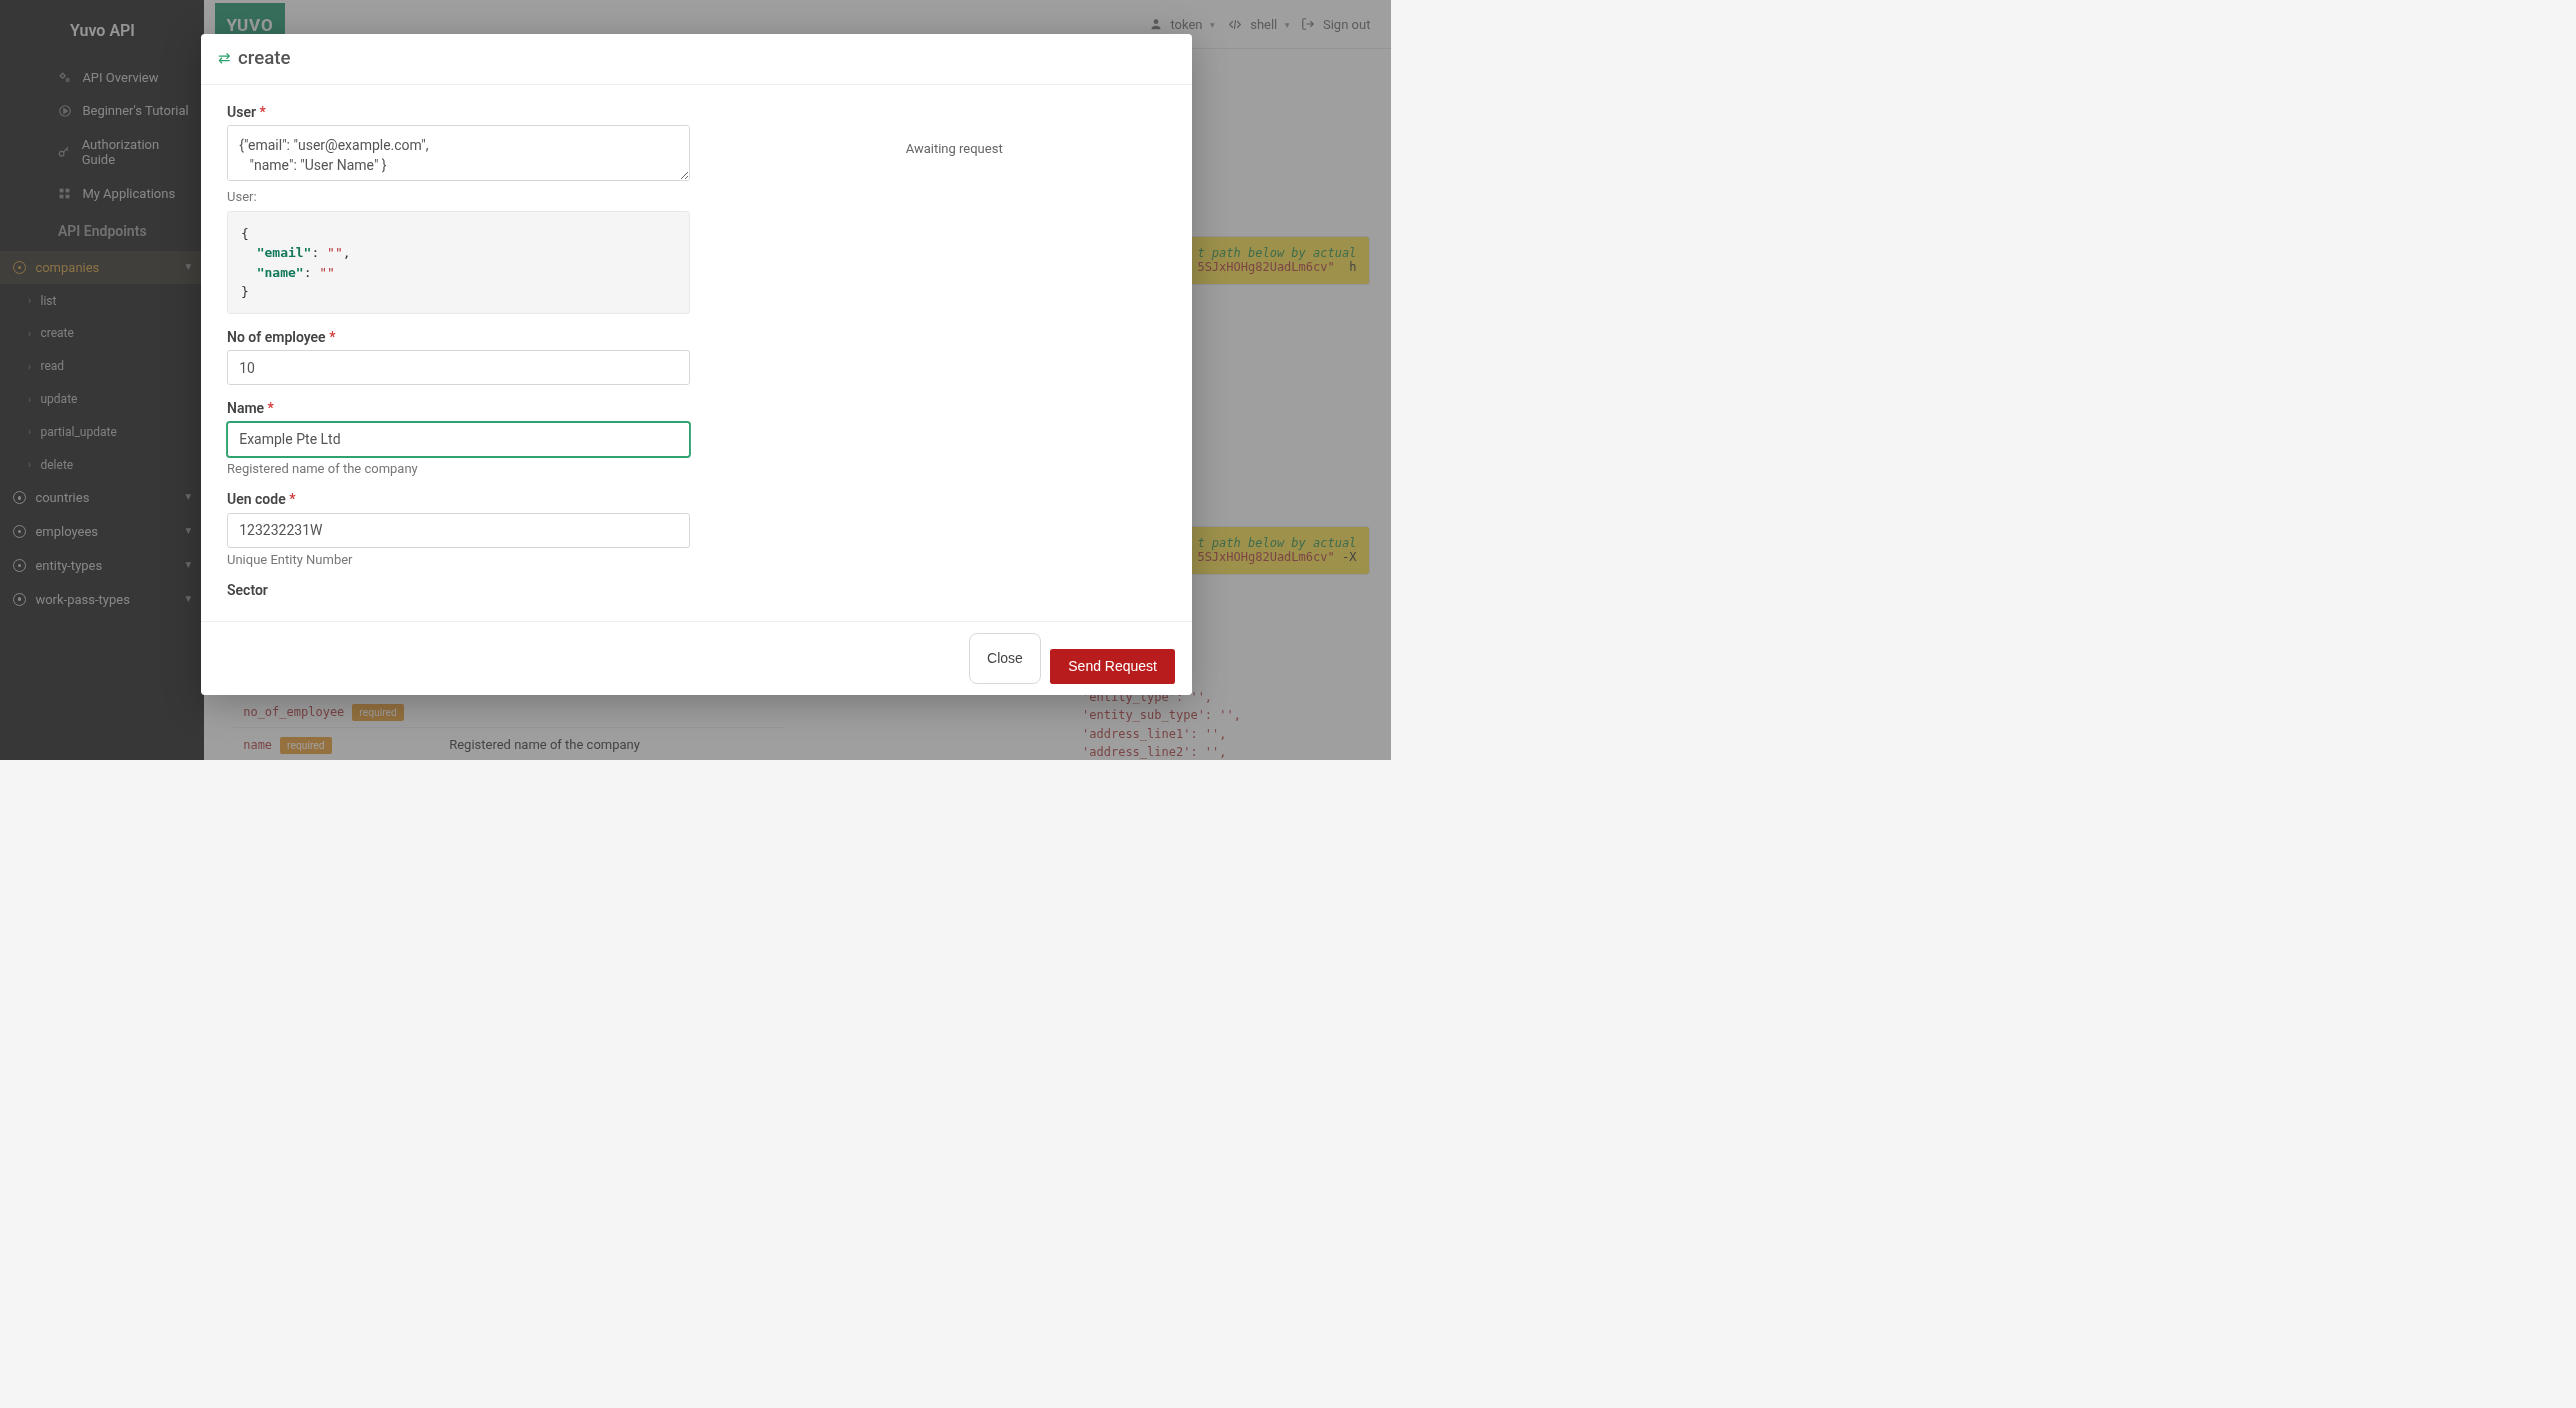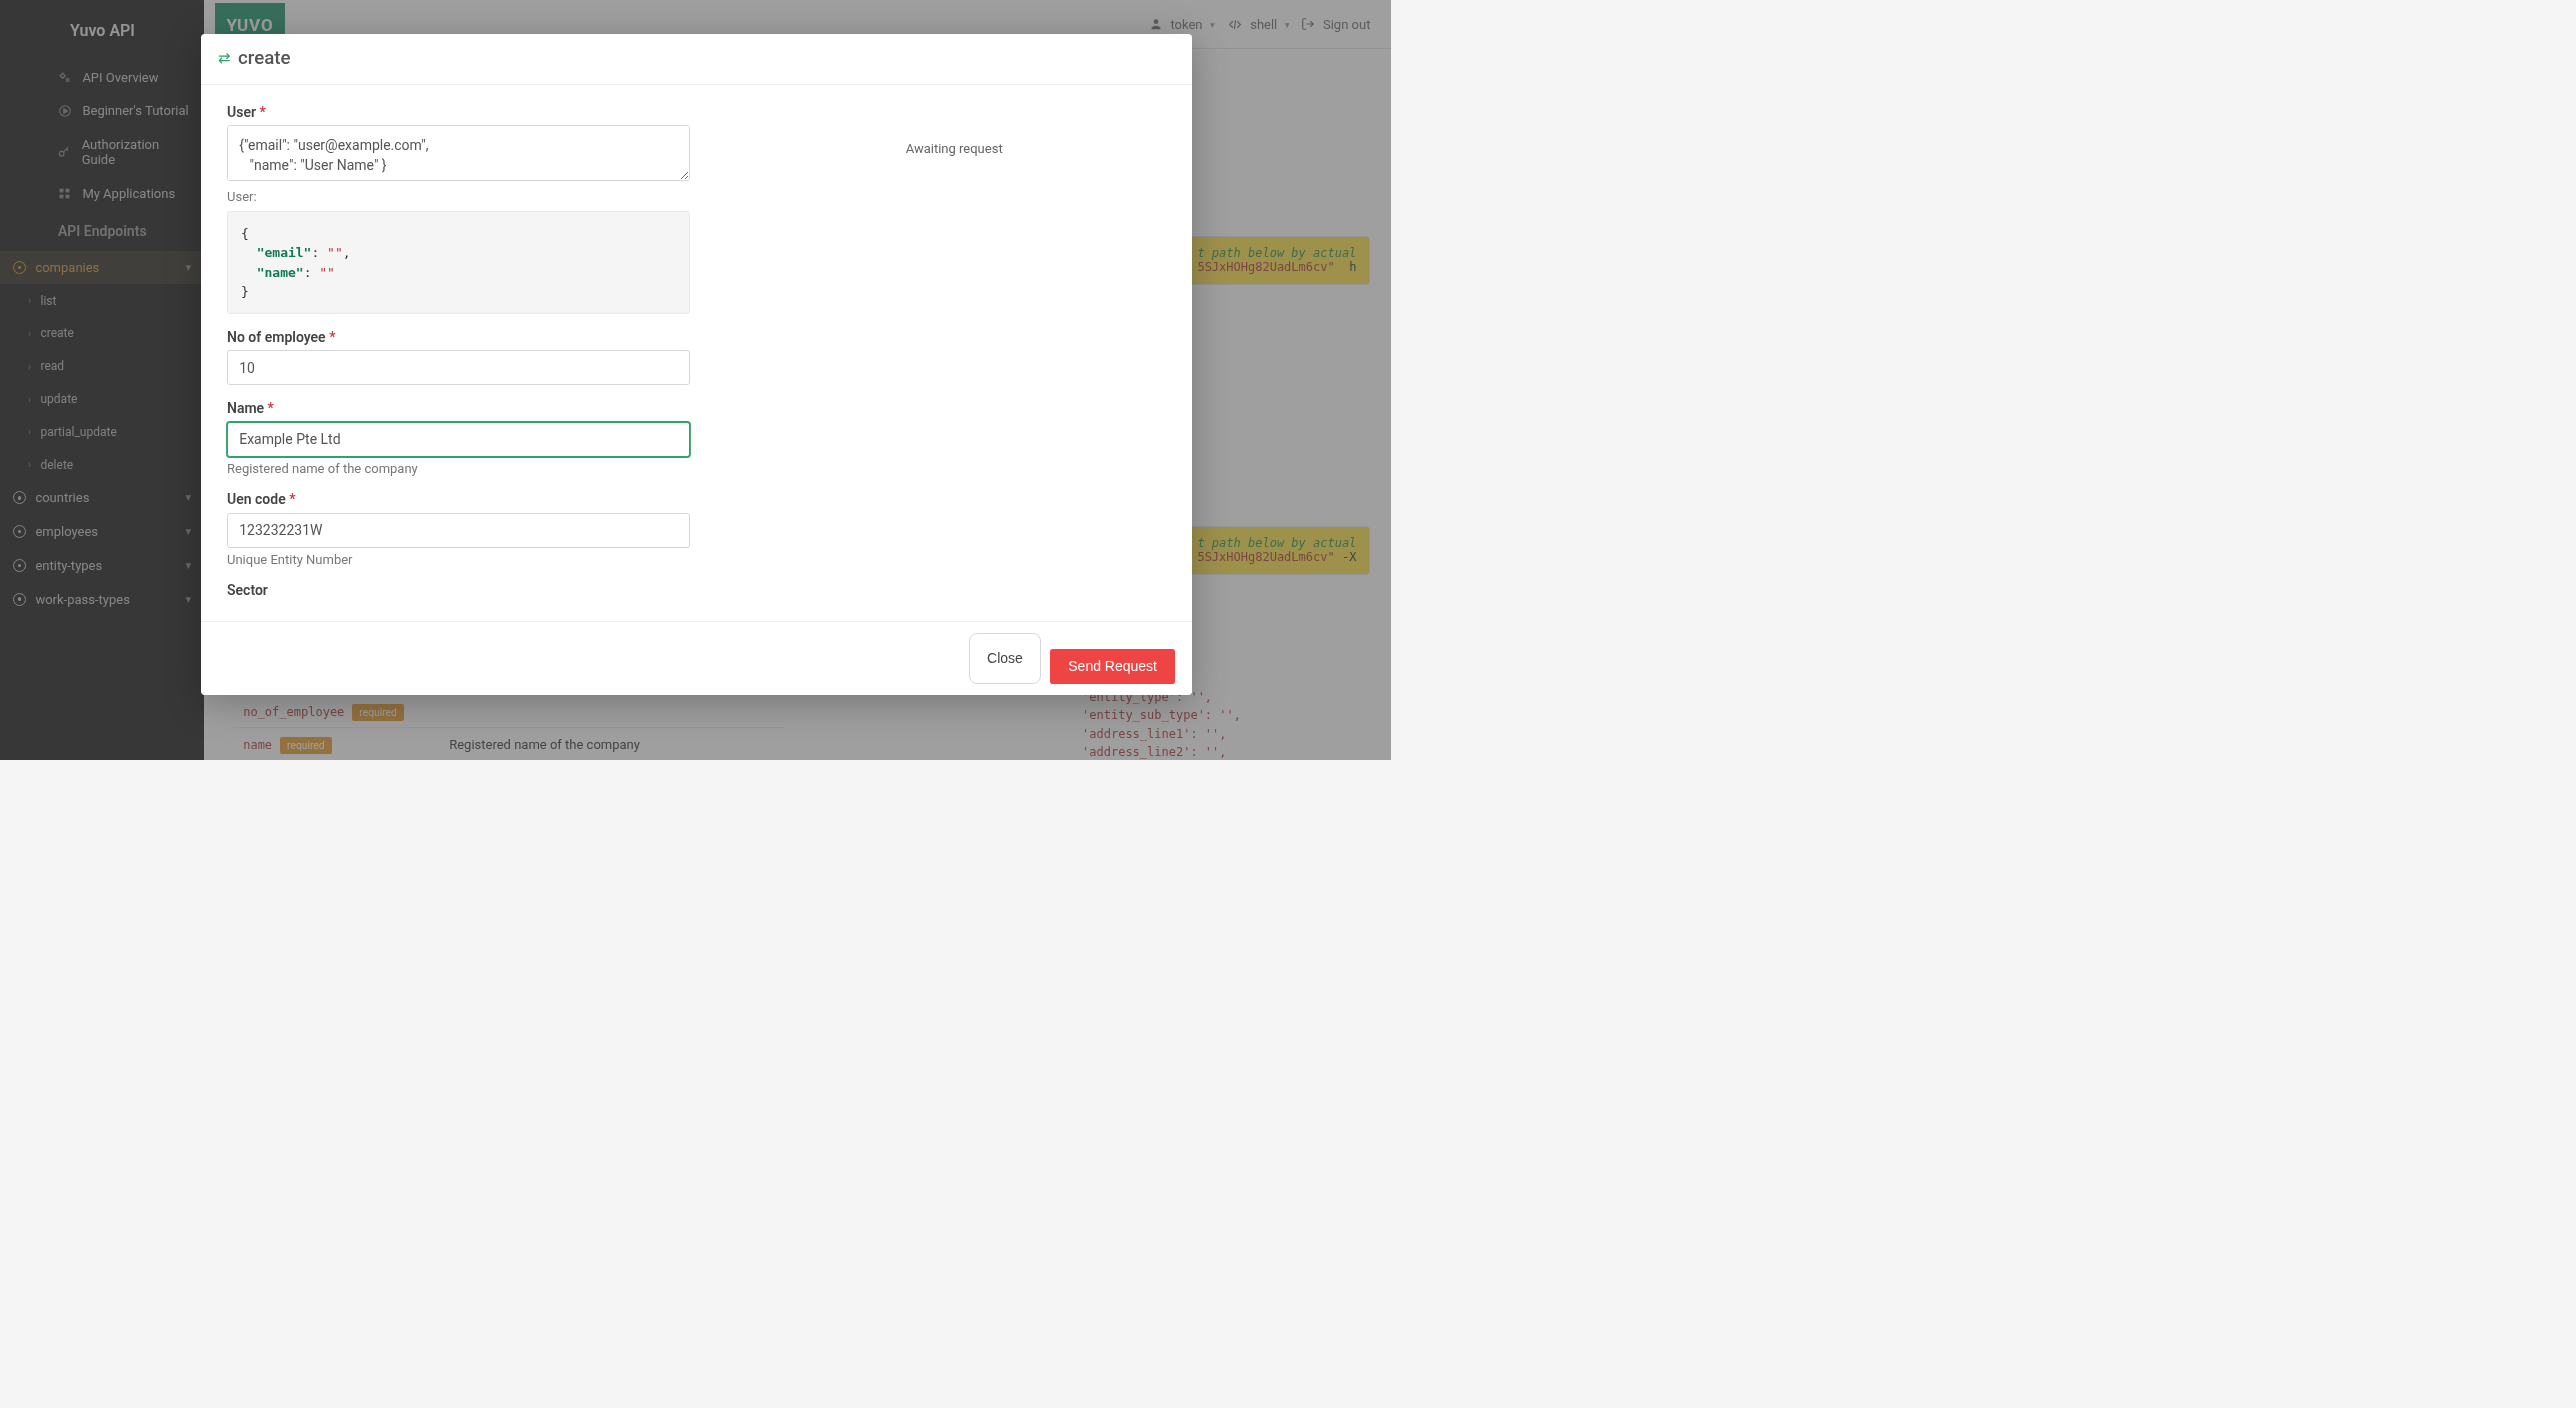--- a/index.html
+++ b/index.html
@@ -22,21 +22,21 @@
   color: #e8e8e8; font-weight: 600; font-size: 16px;
   padding: 20.6px 0 20.6px 70px;
 }
 .sidebar-item {
   display: flex; align-items: center; gap: 9.4px;
   padding: 9.4px 13px; color: #c8c8c8; cursor: pointer; font-size: 13px; margin-left: 43px;
 }
 .sidebar-item .icon { width: 17px; display: inline-flex; justify-content: center; color: #888; }
 .section-heading { color: #999; font-weight: 600; padding: 13px 0 11.2px 58px; font-size: 14px; }
 .sidebar-endpoint {
-  display: flex; align-items: center; justify-content: space-between;
+  display: flex; align-items: flex-start; justify-content: space-between;
   padding: 9.4px 13px; color: #c8c8c8; cursor: pointer; font-size: 13px;
 }
 .sidebar-endpoint.active { background: #2f2b22; color: #d19a3a; }
 .sidebar-endpoint .ep-left { display: flex; align-items: center; gap: 9.4px; }
 .circled { width: 13px; height: 13px; border: 1.3px solid currentColor; border-radius: 50%; display: inline-flex; align-items: center; justify-content: center; }
 .circled .dot { width: 3.7px; height: 3.7px; border-radius: 50%; background: currentColor; }
 .chev { color: #888; font-size: 11.2px; }
 .sub-item {
   display: flex; align-items: center; gap: 9.4px;
   padding: 9.4px 13px 9.4px 28px; color: #bbb; cursor: pointer; font-size: 12px;
@@ -121,21 +121,21 @@
 }
 .json-preview .jk { color: #13795b; font-weight: 600; }
 .json-preview .js { color: #b03838; }
 .modal-footer {
   border-top: 0.9px solid #eee; padding: 11.2px 17px; display: flex; justify-content: flex-end; gap: 9.4px;
 }
 .btn {
   padding: 8.4px 17px; border-radius: 2.8px; font-size: 14px; cursor: pointer; border: 0.9px solid transparent;
 }
 .btn-default { background: #fff; border-color: #d8d8d8; color: #444; border-radius: 8px; }
-.btn-primary { background: #ef4444; color: #fff; margin-top: 16px; }
+.btn-primary { background: #b91c1c; color: #fff; margin-top: 16px; }
 svg { display: block; }
 </style>
 </head>
 <body>
 
 <div class="bg-wrapper">
   <div class="sidebar">
     <div class="sidebar-title">Yuvo API</div>
 
     <div class="sidebar-item">

